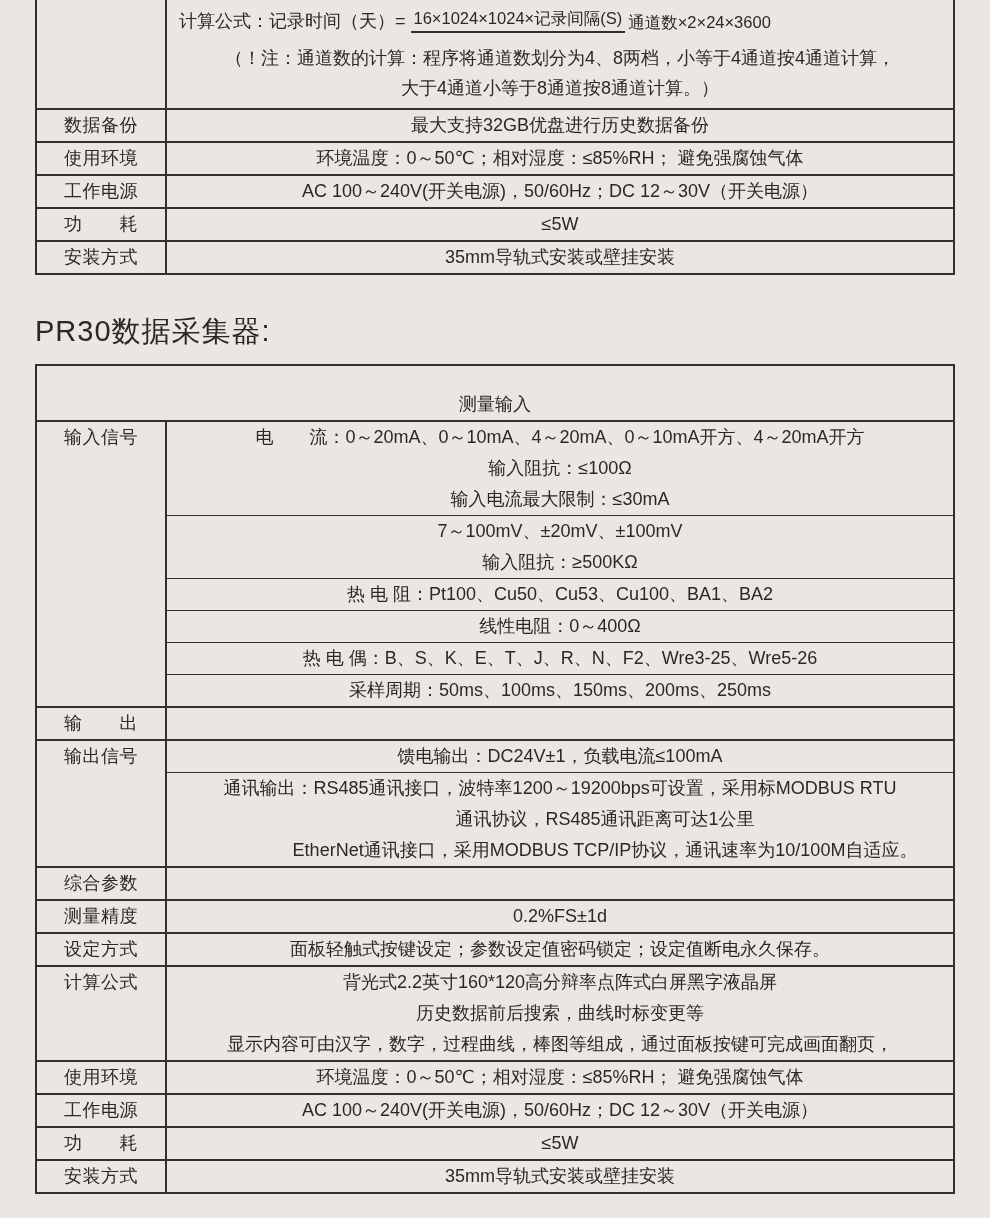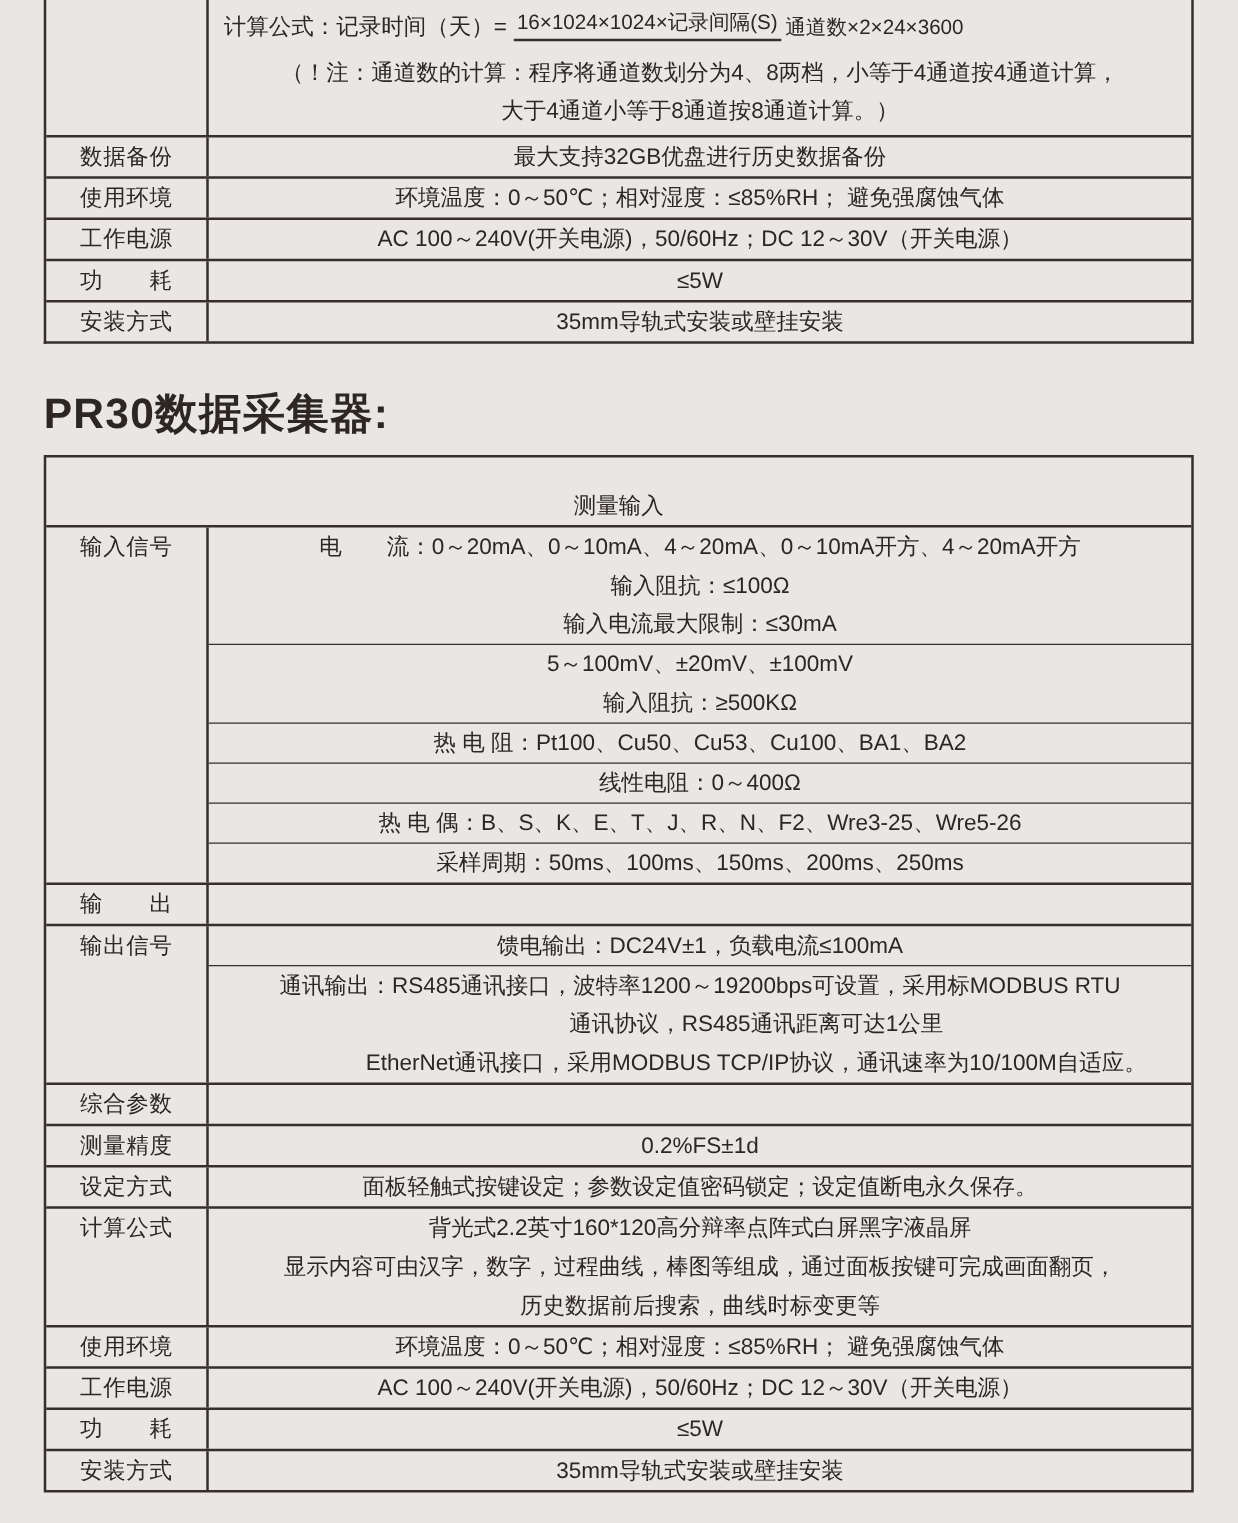--- a/index.html
+++ b/index.html
@@ -32,21 +32,21 @@
   .subcell:first-child{border-top:none;}
   .line{line-height:31px;white-space:pre;overflow:hidden;}
   .formula-row .val{padding-top:7px;padding-bottom:5px;}
   .formula{display:flex;align-items:center;margin:2px 0 10px 0;line-height:normal;}
   .f-prefix{line-height:24px;}
   .frac{display:inline-flex;flex-direction:row;align-items:flex-start;margin-left:5px;font-size:16.5px;}
   .num{border-bottom:2px solid var(--line);padding:0 3px 3px 3px;line-height:19px;white-space:pre;}
   .den{padding:4px 3px 0 3px;line-height:19px;white-space:pre;}
   .note .line{line-height:30px;}
   .title{
-    font-size:34px;font-weight:700;letter-spacing:1px;
+    font-size:29px;font-weight:400;letter-spacing:1px;
     margin:40px 0 17px 0;line-height:32px;
   }
 </style>
 </head>
 <body>
 
 <div class="doc">
 
   <div class="tbl tbl-top">
 
@@ -99,21 +99,21 @@
 
     <div class="row">
       <div class="lbl">输入信号</div>
       <div class="subs">
         <div class="subcell">
           <div class="line">电　　流：0～20mA、0～10mA、4～20mA、0～10mA开方、4～20mA开方</div>
           <div class="line">输入阻抗：≤100Ω</div>
           <div class="line">输入电流最大限制：≤30mA</div>
         </div>
         <div class="subcell">
-          <div class="line">5～100mV、±20mV、±100mV</div>
+          <div class="line">7～100mV、±20mV、±100mV</div>
           <div class="line">输入阻抗：≥500KΩ</div>
         </div>
         <div class="subcell">
           <div class="line">热 电 阻：Pt100、Cu50、Cu53、Cu100、BA1、BA2</div>
         </div>
         <div class="subcell">
           <div class="line">线性电阻：0～400Ω</div>
         </div>
         <div class="subcell">
           <div class="line">热 电 偶：B、S、K、E、T、J、R、N、F2、Wre3-25、Wre5-26</div>
@@ -153,22 +153,22 @@
     </div>
     <div class="row">
       <div class="lbl">设定方式</div>
       <div class="val">面板轻触式按键设定；参数设定值密码锁定；设定值断电永久保存。</div>
     </div>
 
     <div class="row">
       <div class="lbl">计算公式</div>
       <div class="val" style="white-space:normal;border-radius:25px;">
         <div class="line">背光式2.2英寸160*120高分辩率点阵式白屏黑字液晶屏</div>
+        <div class="line">历史数据前后搜索，曲线时标变更等</div>
         <div class="line">显示内容可由汉字，数字，过程曲线，棒图等组成，通过面板按键可完成画面翻页，</div>
-        <div class="line">历史数据前后搜索，曲线时标变更等</div>
       </div>
     </div>
 
     <div class="row">
       <div class="lbl">使用环境</div>
       <div class="val">环境温度：0～50℃；相对湿度：≤85%RH； 避免强腐蚀气体</div>
     </div>
     <div class="row">
       <div class="lbl">工作电源</div>
       <div class="val">AC 100～240V(开关电源)，50/60Hz；DC 12～30V（开关电源）</div>

